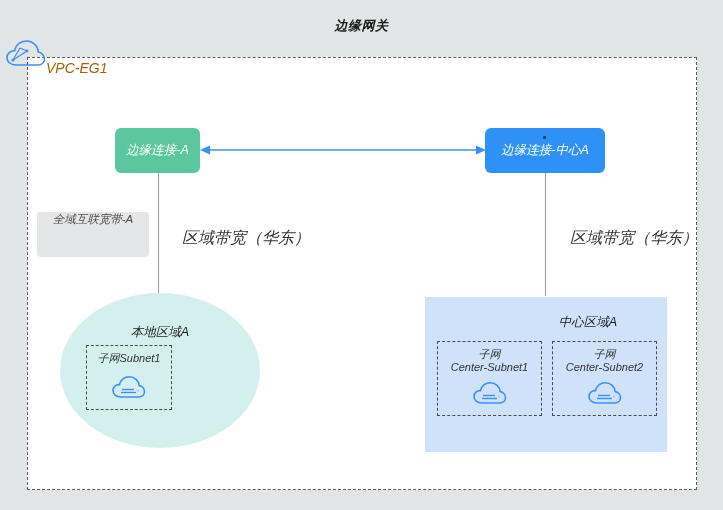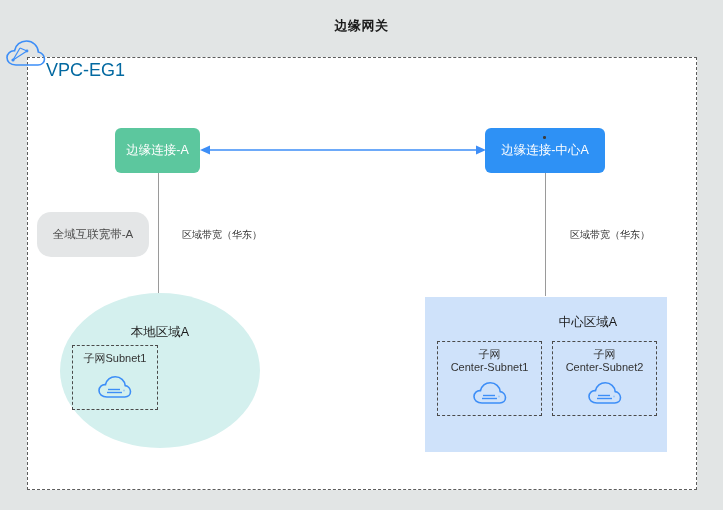--- a/index.html
+++ b/index.html
@@ -10,20 +10,21 @@
     width: 723px;
     height: 510px;
     background: #e2e5e5;
     font-family: "Liberation Sans", "DejaVu Sans", sans-serif;
     overflow: hidden;
   }
   #canvas {
     position: relative;
     width: 723px;
     height: 510px;
+    font-style: italic;
   }
 
   
   .diagram-title {
     position: absolute;
     left: 0;
     top: 17px;
     width: 723px;
     text-align: center;
     font-size: 13px;
@@ -40,22 +41,22 @@
     width: 670px;
     height: 433px;
     background: #ffffff;
     border: 1px dashed #5c5c5c;
     box-sizing: border-box;
   }
   .vpc-label {
     position: absolute;
     left: 46px;
     top: 60px;
-    font-size: 18px;
-    color: #0369a1;
+    font-size: 14px;
+    color: #a16207;
   }
   .vpc-cloud-icon {
     position: absolute;
     left: 5px;
     top: 38px;
     width: 42px;
     height: 34px;
   }
 
   
@@ -108,35 +109,34 @@
     width: 1px;
     background: #9a9a9a;
   }
   .v-line.left  { left: 158px; top: 173px; height: 133px; }
   .v-line.right { left: 545px; top: 173px; height: 123px; }
 
   
   .bw-pill {
     position: absolute;
     background: #e4e6e7;
-    border-radius: 14px;
+    border-radius: 4px;
     display: flex;
-    align-items: center;
     justify-content: center;
     font-size: 11.5px;
     color: #4a4a4a;
     box-sizing: border-box;
   }
   .bw-pill.left  { left: 37px;  top: 212px; width: 112px; height: 45px; }
   .bw-pill.right { left: 388px; top: 212px; width: 150px; height: 45px; }
 
   
   .bw-text {
     position: absolute;
-    font-size: 10px;
+    font-size: 16px;
     color: #333333;
     white-space: nowrap;
     text-align: right;
   }
   .bw-text.left  { left: 182px; top: 228px; }
   .bw-text.right { left: 570px; top: 228px; }
 
   
   .region-ellipse {
     position: absolute;
@@ -195,21 +195,21 @@
     margin-top: 6px;
     white-space: pre-line;
   }
   .subnet-icon {
     margin-top: auto;
     margin-bottom: 8px;
     width: 36px;
     height: 27px;
   }
 
-  .subnet.local-1  { left: 72px;  top: 345px; width: 86px; height: 65px; }
+  .subnet.local-1  { left: 86px;  top: 345px; width: 86px; height: 65px; }
   .subnet.local-2  { left: 162px; top: 345px; width: 86px; height: 65px; }
   .subnet.center-1 { left: 437px; top: 341px; width: 105px; height: 75px; }
   .subnet.center-2 { left: 552px; top: 341px; width: 105px; height: 75px; }
 </style>
 </head>
 <body>
 
 <div id="canvas">
 
   <div class="diagram-title">边缘网关</div>

